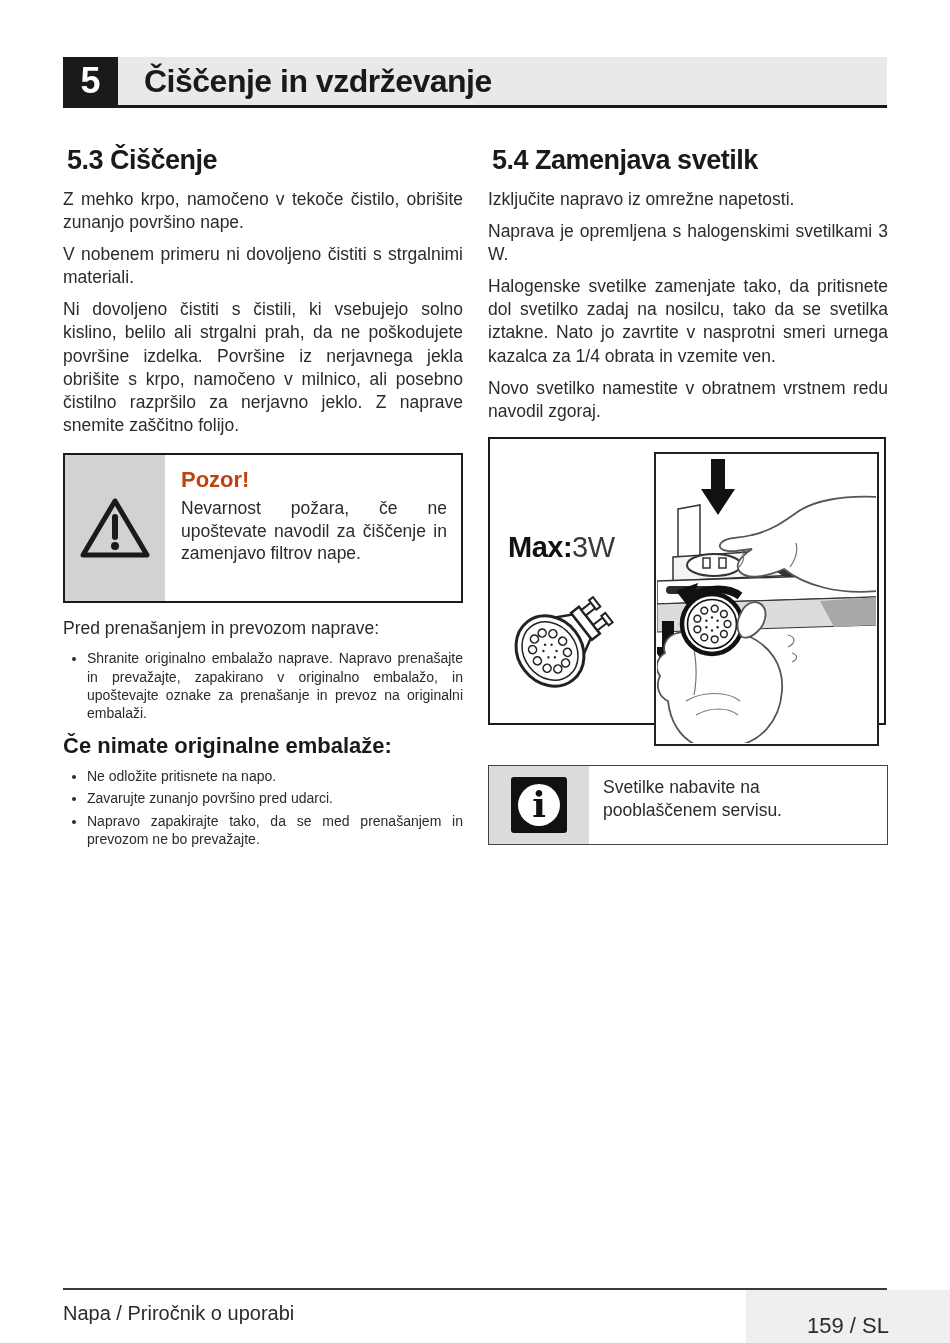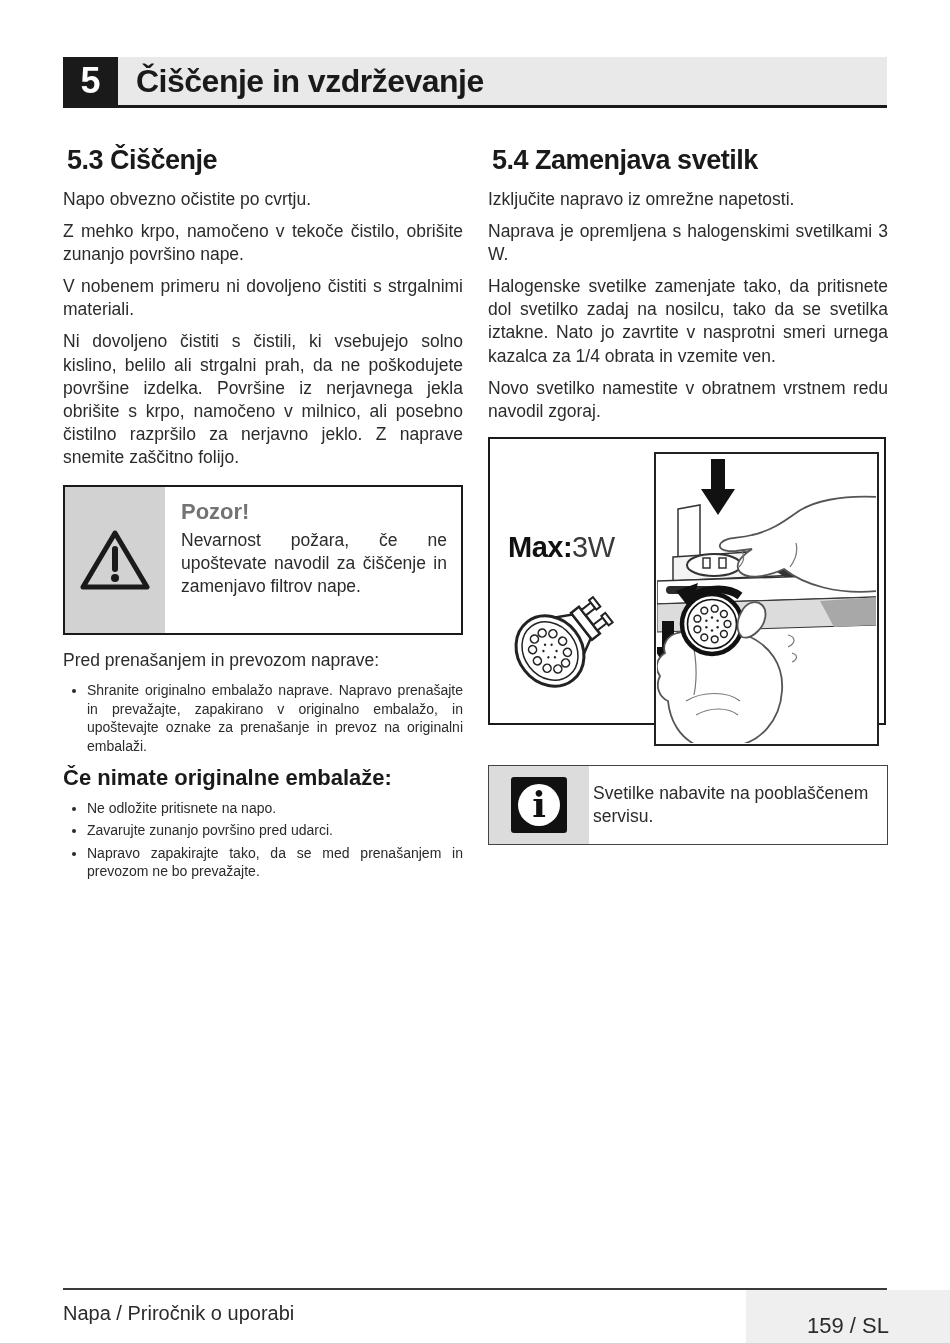--- a/index.html
+++ b/index.html
@@ -14,21 +14,21 @@
     background:#e9e9e9; border-bottom:3px solid #1a1a1a;
     display:flex; align-items:stretch;
   }
   .chapter-num {
     width:55px; background:#1a1a1a; color:#ffffff;
     font-size:36px; font-weight:bold;
     display:flex; align-items:center; justify-content:center;
   }
   .chapter-title {
     font-size:32px; font-weight:bold; color:#1a1a1a;
-    display:flex; align-items:center; padding-left:18px;
+    display:flex; align-items:center; padding-left:26px;
     letter-spacing:-0.5px; white-space:nowrap;
   }
   
   .col { position:absolute; top:145px; width:400px; }
   .col-left { left:63px; }
   .col-right { left:488px; }
   h2.section-title {
     margin:0 0 12px 4px; font-size:27px; font-weight:bold; color:#1a1a1a;
     letter-spacing:-0.5px;
   }
@@ -47,21 +47,21 @@
   
   .warning-box {
     border:2px solid #1a1a1a; display:flex; margin:16px 0 14px 0;
     min-height:146px; background:#ffffff;
   }
   .warning-left {
     width:100px; background:#d2d2d2; flex:0 0 auto;
     display:flex; align-items:center; justify-content:center;
   }
   .warning-right { padding:12px 14px 10px 16px; }
-  .warning-title { font-size:22px; font-weight:bold; color:#737373; margin:0 0 4px 0; }
+  .warning-title { font-size:22px; font-weight:bold; color:#c2410c; margin:0 0 4px 0; }
   .warning-text { font-size:17.5px; line-height:1.3; text-align:justify; margin:0; }
   
   .figure-box {
     position:relative; width:398px; height:288px; box-sizing:border-box;
     border:2px solid #1a1a1a; margin-top:14px; background:#fff;
   }
   .max-label {
     position:absolute; left:18px; top:92px; font-size:29px; color:#111;
     letter-spacing:-0.5px;
   }
@@ -69,21 +69,21 @@
   .max-label .max-val { font-weight:normal; color:#3a3a3a; }
   
   .info-box {
     border:1px solid #444; display:flex; margin-top:40px; min-height:78px;
     background:#ffffff;
   }
   .info-left {
     width:100px; background:#dcdcdc; flex:0 0 auto;
     display:flex; align-items:center; justify-content:center;
   }
-  .info-right { display:flex; align-items:center; padding:10px 12px 10px 4px; }
+  .info-right { display:flex; padding:10px 12px 10px 14px; }
   .info-text { font-size:17.5px; line-height:1.3; margin:0; }
   
   .footer-rule {
     position:absolute; left:63px; top:1288px; width:824px; height:2px;
     background:#3a3a3a;
   }
   .footer-left {
     position:absolute; left:63px; top:1302px; font-size:20px; color:#2b2b2b;
   }
   .page-number-box {
@@ -96,21 +96,20 @@
 </head>
 <body>
 
 <div class="chapter-header">
   <div class="chapter-num">5</div>
   <div class="chapter-title">Čiščenje in vzdrževanje</div>
 </div>
 
 <div class="col col-left">
   <h2 class="section-title">5.3 Čiščenje</h2>
-  <p class="body-text">Napo obvezno očistite po cvrtju.</p>
   <p class="body-text">Z mehko krpo, namočeno v tekoče čistilo, obrišite zunanjo površino nape.</p>
   <p class="body-text">V nobenem primeru ni dovoljeno čistiti s strgalnimi materiali.</p>
   <p class="body-text">Ni dovoljeno čistiti s čistili, ki vsebujejo solno kislino, belilo ali strgalni prah, da ne poškodujete površine izdelka. Površine iz nerjavnega jekla obrišite s krpo, namočeno v milnico, ali posebno čistilno razpršilo za nerjavno jeklo. Z naprave snemite zaščitno folijo.</p>
 
   <div class="warning-box">
     <div class="warning-left">
       <span>
         <svg width="72" height="64" viewBox="0 0 72 64">
           <path d="M36,5 L68,59 L4,59 Z" fill="none" stroke="#1a1a1a" stroke-width="5" stroke-linejoin="round"></path>
           <path d="M36,21 L36,41" stroke="#1a1a1a" stroke-width="6" stroke-linecap="round"></path>

